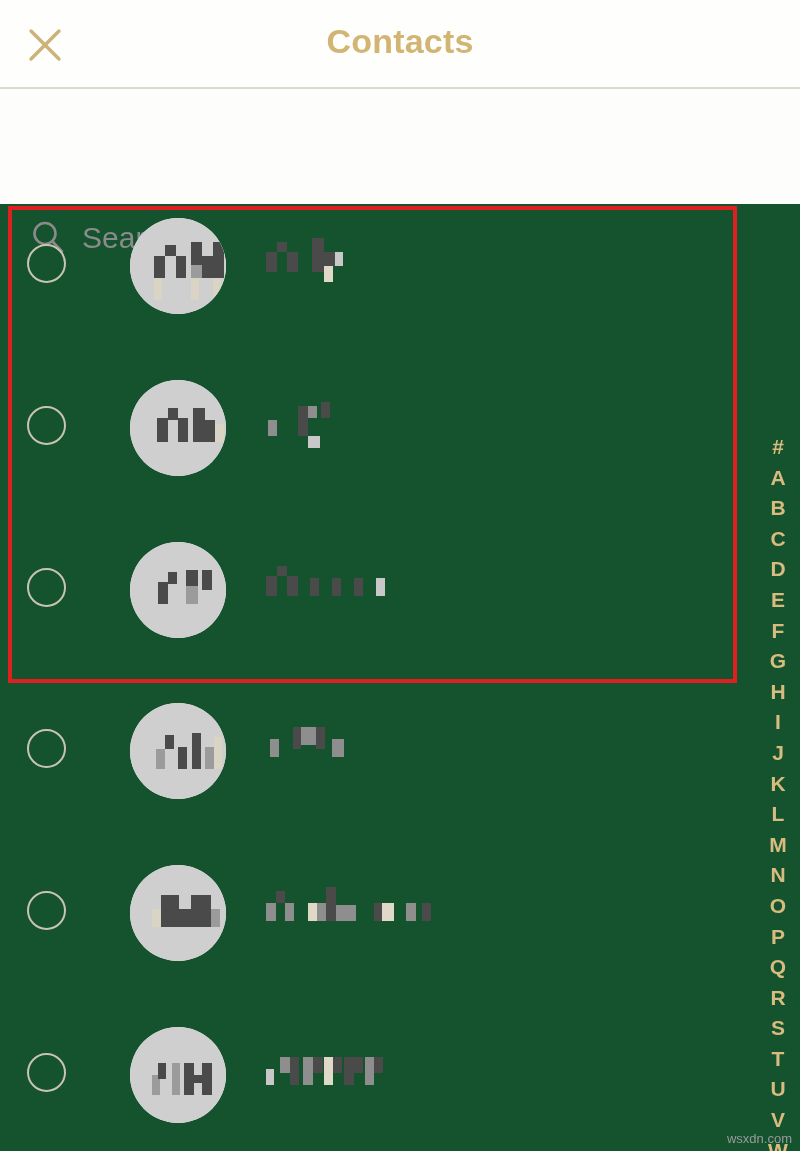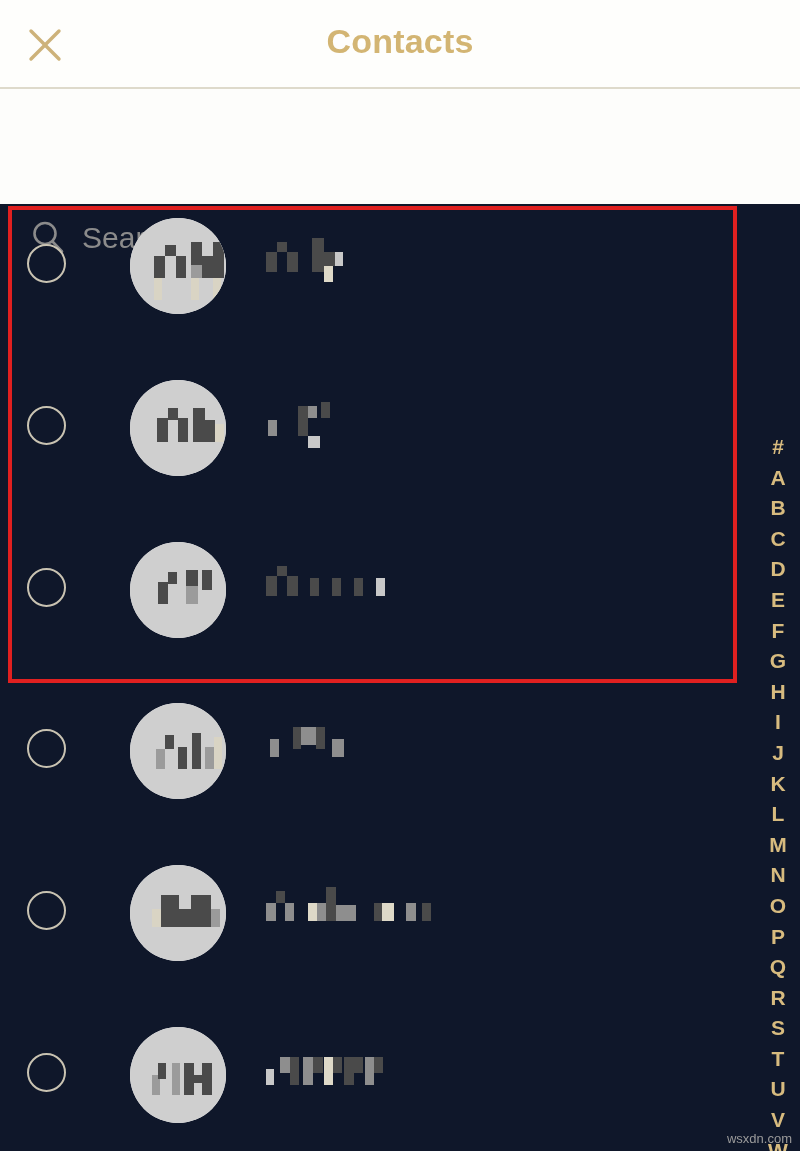--- a/index.html
+++ b/index.html
@@ -9,21 +9,21 @@
     height: 1151px;
     background: #fdfdfb;
     font-family: "Liberation Sans", sans-serif;
     overflow: hidden;
   }
 
   #app {
     position: relative;
     width: 800px;
     height: 1151px;
-    background: #0f172a;
+    background: #14532d;
   }
 
   
   .header {
     position: absolute;
     left: 0; top: 0;
     width: 800px;
     height: 89px;
     background: #fefefc;
     border-bottom: 2px solid #dedacb;

